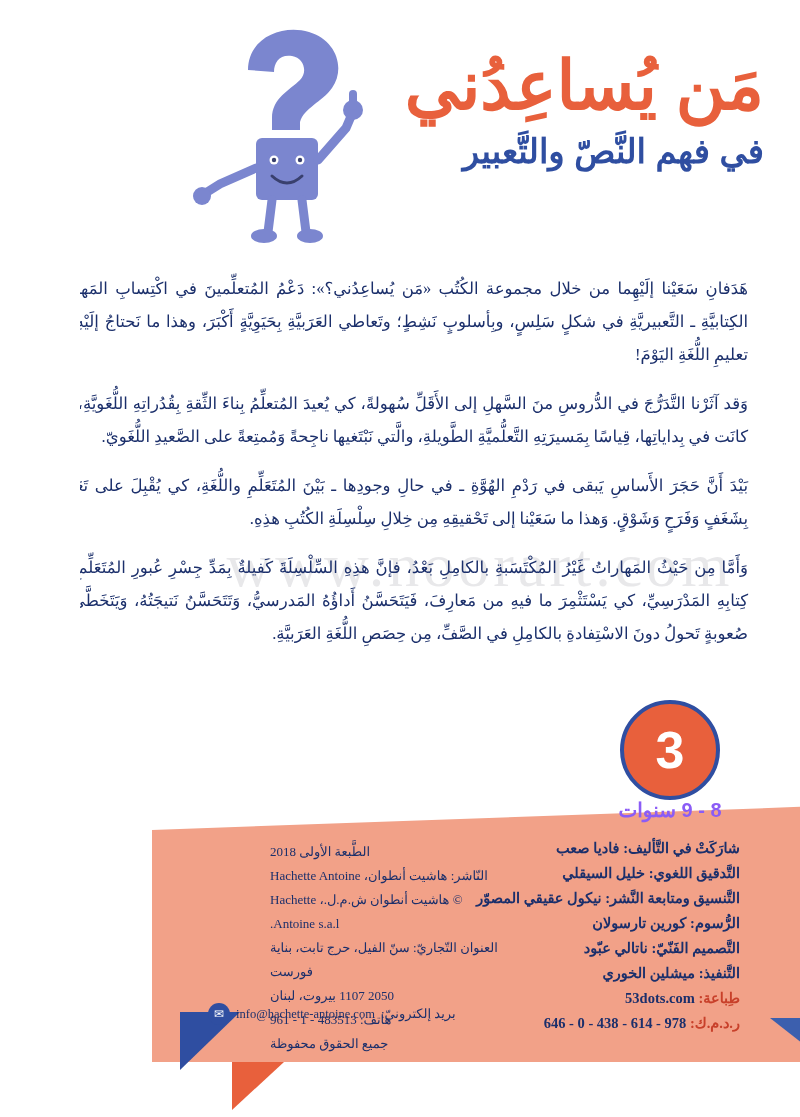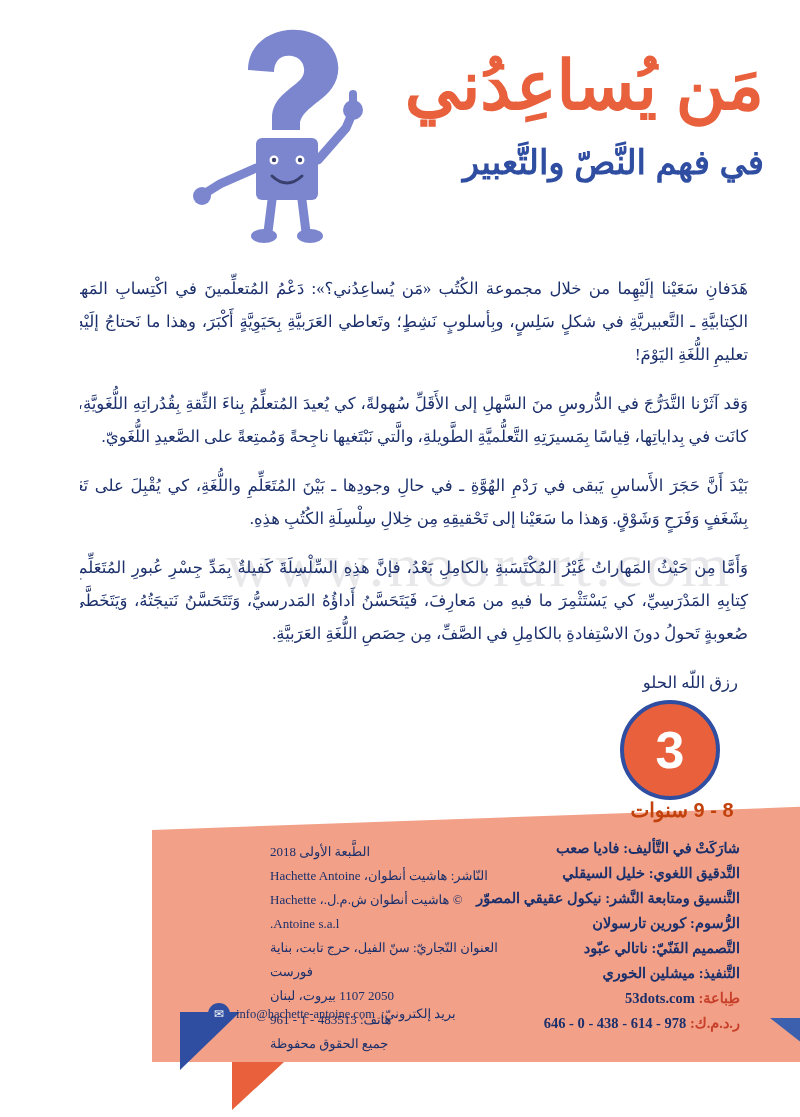--- a/index.html
+++ b/index.html
@@ -53,21 +53,21 @@
     font-size: 68px;
     line-height: 1.1;
     color: #e8603c;
     letter-spacing: -1px;
   }
   .title-sub {
     font-family: "Liberation Sans", sans-serif;
     font-weight: bold;
     font-size: 34px;
     color: #2f4ea1;
-    margin-top: 19px;
+    margin-top: 8px;
     letter-spacing: -0.5px;
   }
 
   
   .body-text {
     position: absolute;
     top: 272px;
     right: 52px;
     width: 700px;
     direction: rtl;
@@ -107,26 +107,26 @@
     border: 4px solid #2f4ea1;
     color: #fff;
     font-family: "Liberation Sans", sans-serif;
     font-weight: bold;
     font-size: 52px;
     line-height: 92px;
     text-align: center;
   }
   .badge-years {
     position: absolute;
-    left: 12px; top: 98px;
+    left: 0; top: 98px;
     width: 190px;
     font-family: "Liberation Sans", sans-serif;
     font-weight: bold;
     font-size: 20px;
-    color: #c2410c;
+    color: #8b5cf6;
     direction: rtl;
   }
 
   
   .panel {
     position: absolute;
     left: 72px; top: 806px;
     width: 672px; height: 256px;
     background: #f2a188;
     clip-path: polygon(0 24px, 100% 0, 100% 100%, 0 100%);
@@ -251,21 +251,20 @@
     </div>
   </div>
 
   <div class="watermark">www.noorart.com</div>
 
   <div class="body-text">
     <p>هَدَفانِ سَعَيْنا إلَيْهِما من خلال مجموعة الكُتُب «مَن يُساعِدُني؟»: دَعْمُ المُتعلِّمينَ في اكْتِسابِ المَهاراتِ الكِتابيَّةِ ـ التَّعبيريَّةِ في شكلٍ سَلِسٍ، وبِأسلوبٍ نَشِطٍ؛ وتَعاطي العَرَبيَّةِ بِحَيَوِيَّةٍ أَكْبَرَ، وهذا ما نَحتاجُ إلَيْهِ في تعليمِ اللُّغَةِ اليَوْمَ!</p>
     <p>وَقد آثَرْنا التَّدَرُّجَ في الدُّروسِ منَ السَّهلِ إلى الأَقَلِّ سُهولةً، كي يُعيدَ المُتعلِّمُ بِناءَ الثِّقةِ بِقُدُراتِهِ اللُّغَويَّةِ، وإنْ كانَت في بِداياتِها، قِياسًا بِمَسيرَتِهِ التَّعلُّميَّةِ الطَّويلةِ، والَّتي نَبْتَغيها ناجِحةً وَمُمتِعةً على الصَّعيدِ اللُّغَويّ.</p>
     <p>بَيْدَ أَنَّ حَجَرَ الأَساسِ يَبقى في رَدْمِ الهُوَّةِ ـ في حالِ وجودِها ـ بَيْنَ المُتَعَلِّمِ واللُّغَةِ، كي يُقْبِلَ على تَعَلُّمِها بِشَغَفٍ وَفَرَحٍ وَشَوْقٍ. وَهذا ما سَعَيْنا إلى تَحْقيقِهِ مِن خِلالِ سِلْسِلَةِ الكُتُبِ هذِهِ.</p>
     <p>وَأَمَّا مِن حَيْثُ المَهاراتُ غَيْرُ المُكْتَسَبةِ بالكامِلِ بَعْدُ، فإنَّ هذِهِ السِّلْسِلَةَ كَفيلةٌ بِمَدِّ جِسْرِ عُبورِ المُتَعَلِّمِ إلى كِتابِهِ المَدْرَسِيِّ، كي يَسْتَثْمِرَ ما فيهِ من مَعارِفَ، فَيَتَحَسَّنُ أَداؤُهُ المَدرسيُّ، وَتَتَحَسَّنُ نَتيجَتُهُ، وَيَتَخَطَّى أَيَّ صُعوبةٍ تَحولُ دونَ الاسْتِفادةِ بالكامِلِ في الصَّفِّ، مِن حِصَصِ اللُّغَةِ العَرَبيَّةِ.</p>
-    <div class="signature">رزق اللّه الحلو</div>
   </div>
 
   <div class="badge-wrap">
     <div class="badge-circle">3</div>
     <div class="badge-years">8 - 9 سنوات</div>
   </div>
 
   <div class="panel"></div>
   <div class="panel-right-tail"></div>
   <div class="tri-blue"></div>

